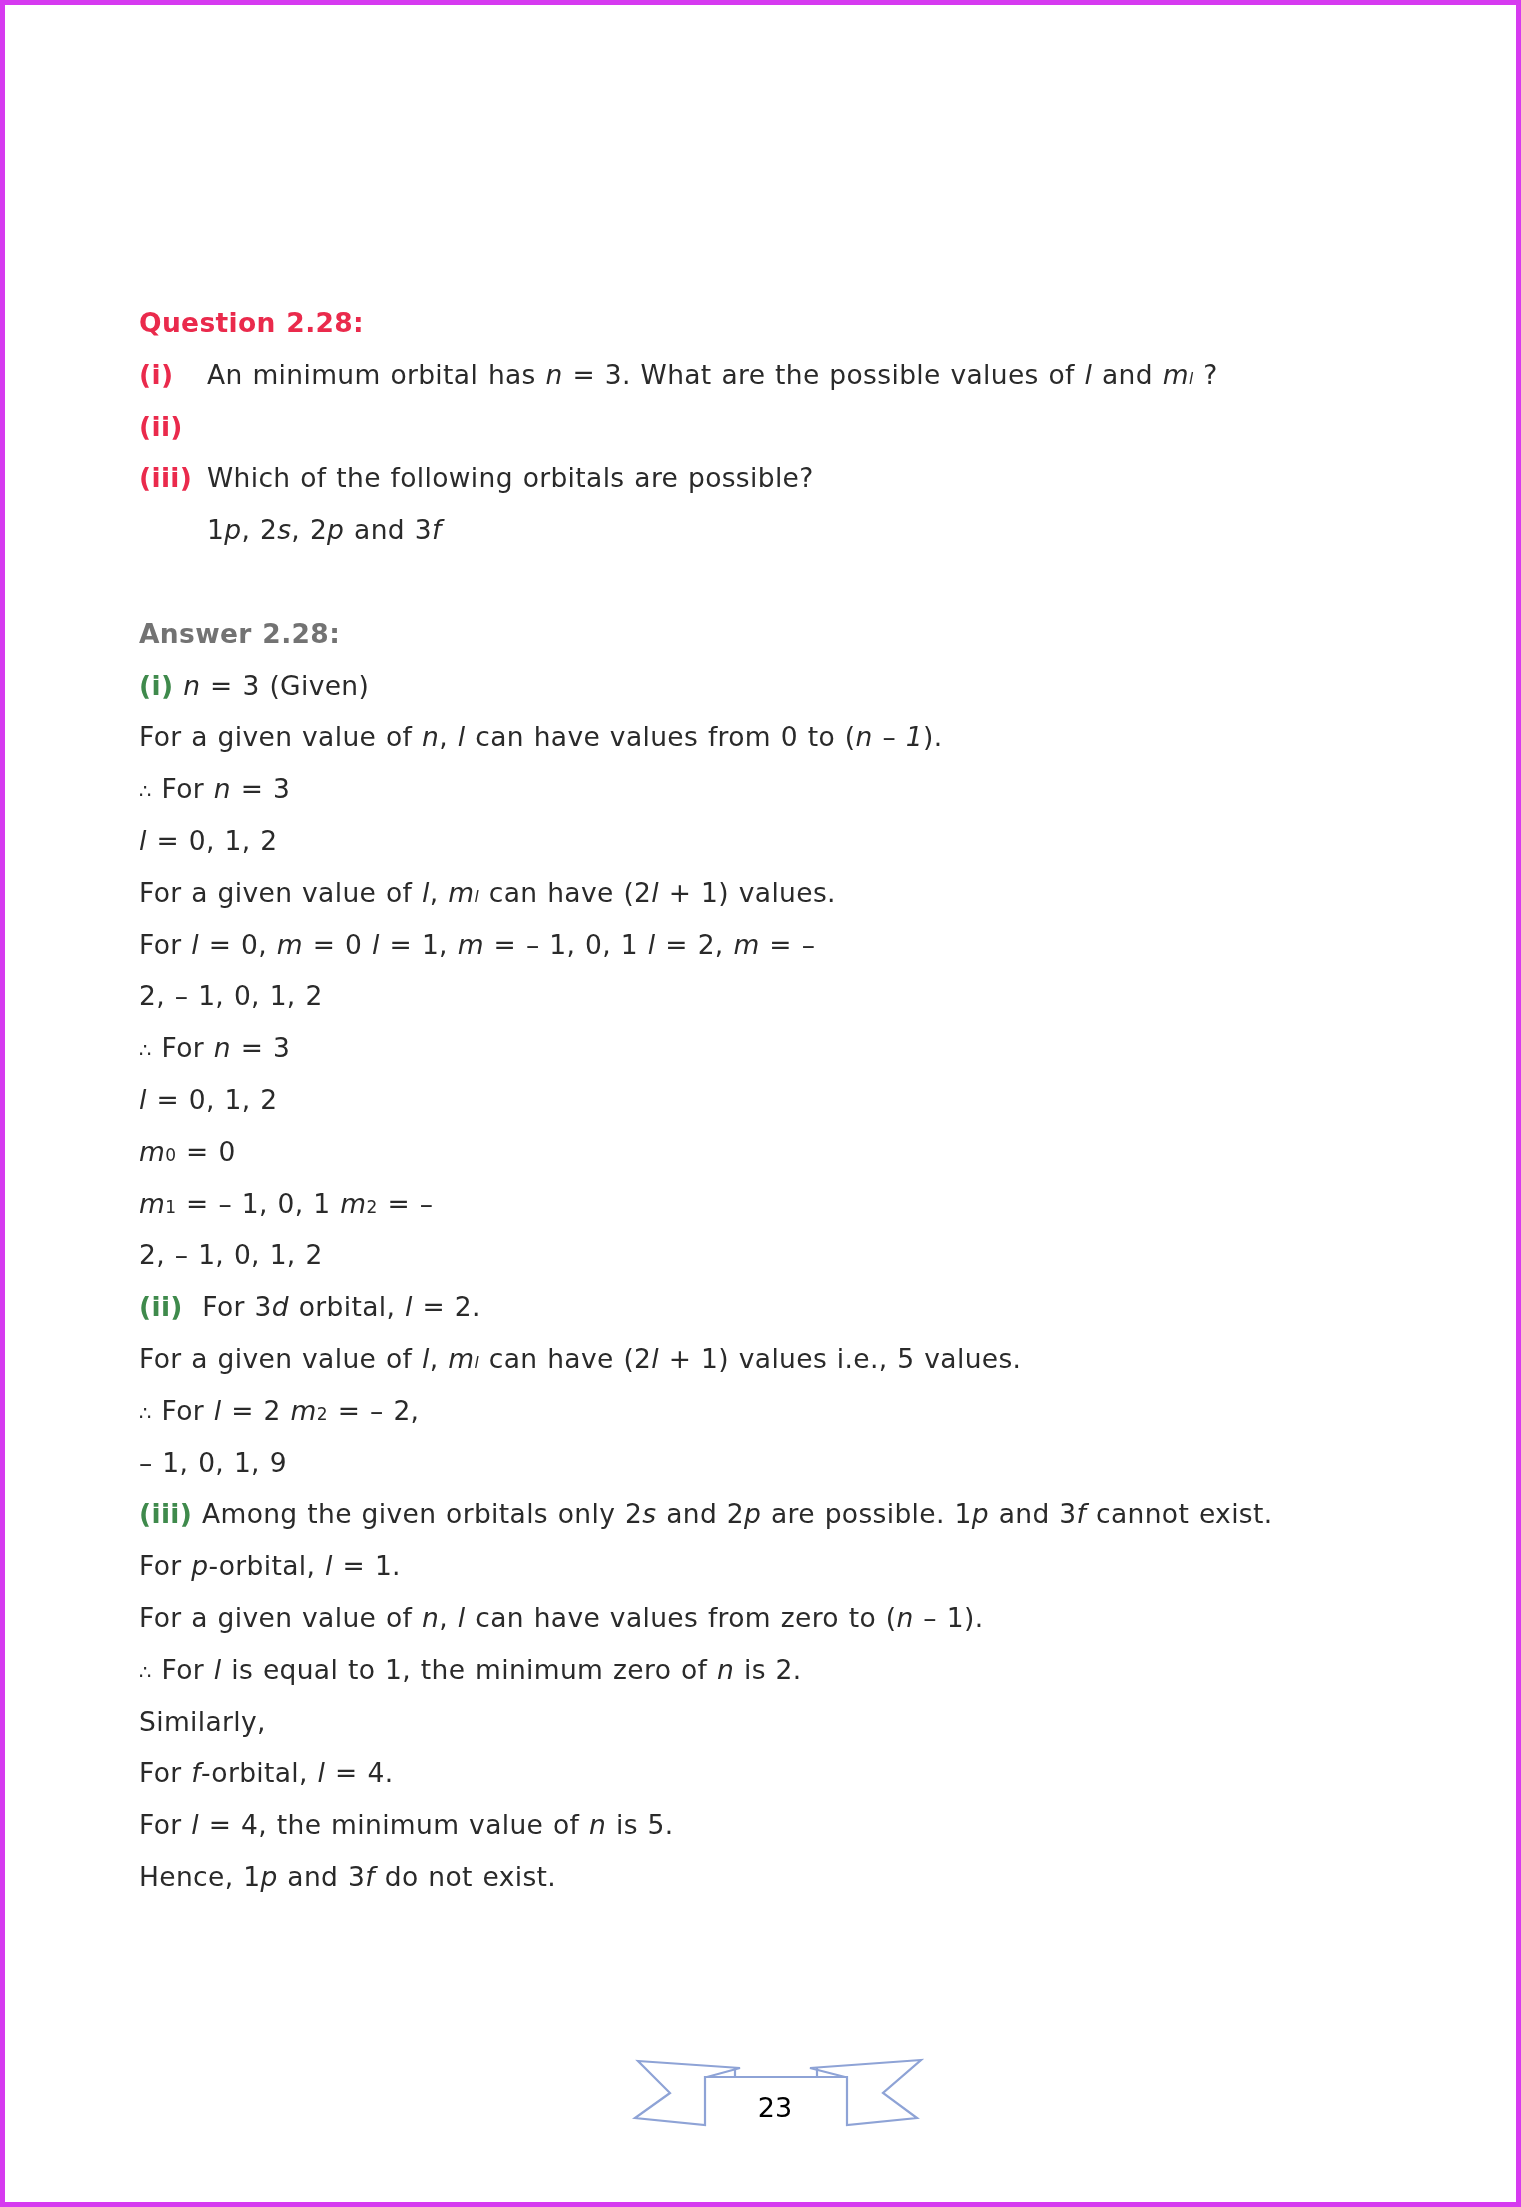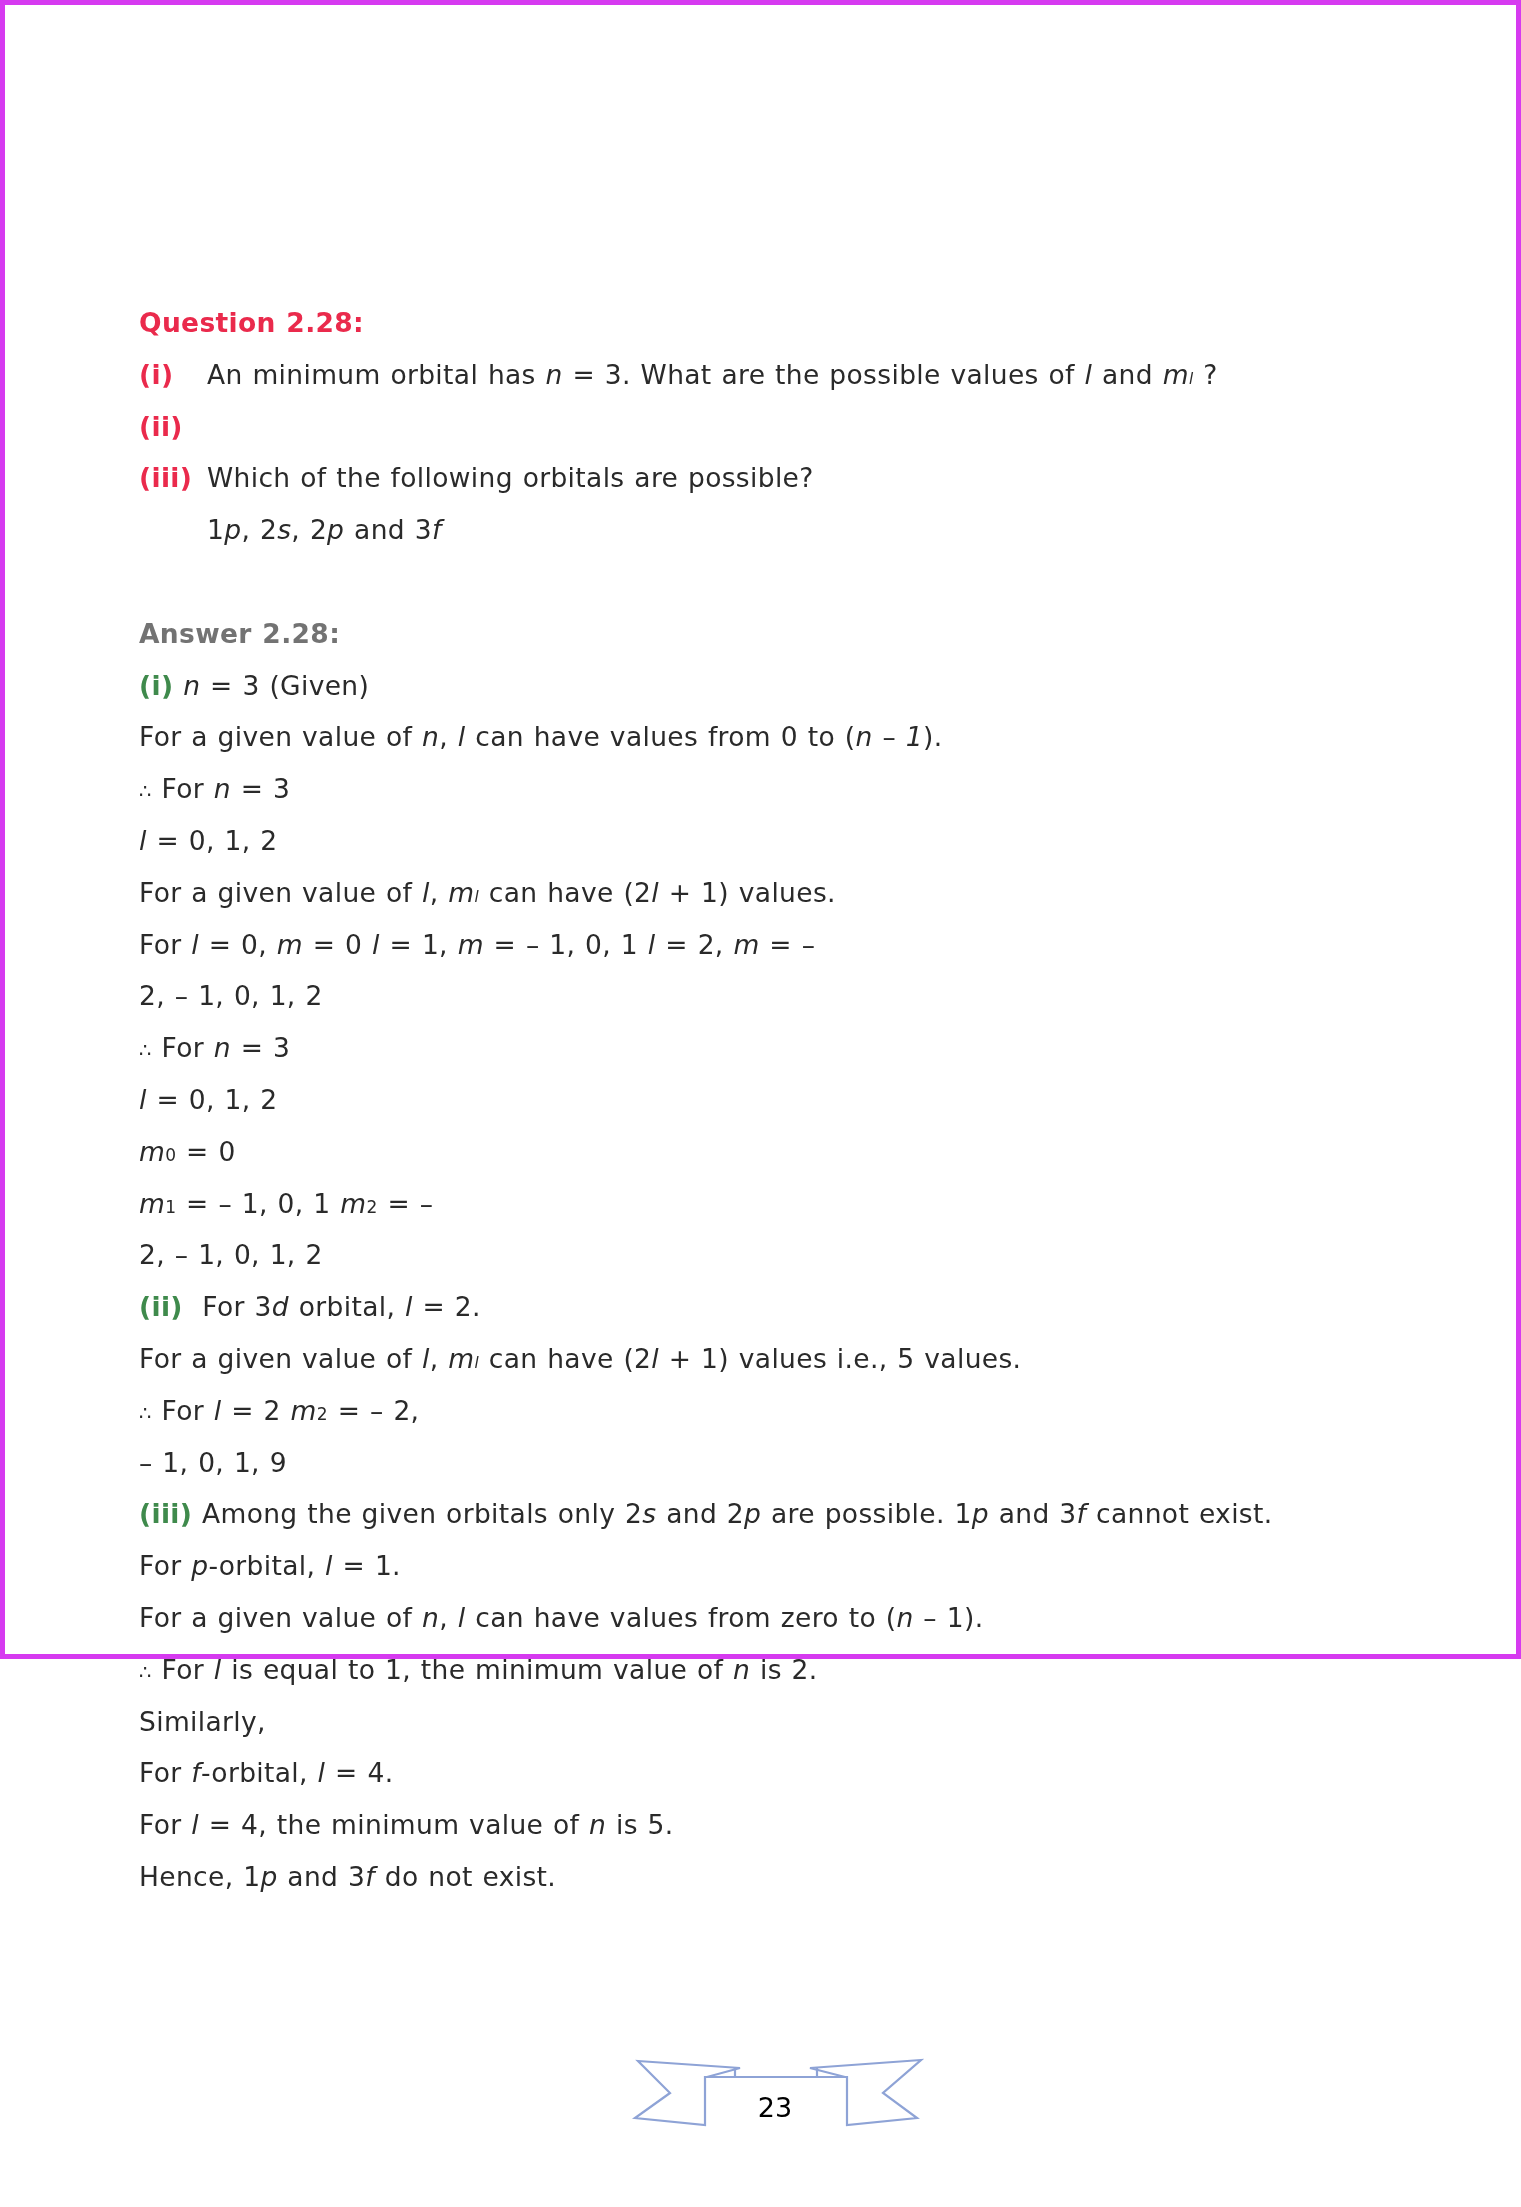--- a/index.html
+++ b/index.html
@@ -7,21 +7,21 @@
       width: 1521px;
       height: 2207px;
       background: #ffffff;
       position: relative;
       overflow: hidden;
     }
     .page {
       position: absolute;
       left: 0; top: 0;
       width: 1521px;
-      height: 1659px;
+      height: 2207px;
       box-sizing: border-box;
       border: 5px solid #d63af0;
       background: #ffffff;
     }
     .content {
       position: absolute;
       left: 134px;
       top: 292px;
       width: 1280px;
       font-family: "DejaVu Sans", sans-serif;
@@ -160,21 +160,21 @@
     <div class="line">
       <span class="a-label">(iii)</span>&nbsp;<span>Among the given orbitals only 2</span><i>s</i><span> and 2</span><i>p</i><span> are possible. 1</span><i>p</i><span> and 3</span><i>f</i><span> cannot exist.</span>
     </div>
     <div class="line">
       <span>For </span><i>p</i><span>-orbital, </span><i>l</i><span> = 1.</span>
     </div>
     <div class="line">
       <span>For a given value of </span><i>n</i><span>, </span><i>l</i><span> can have values from zero to (</span><i>n</i><span> – 1).</span>
     </div>
     <div class="line">
-      <span class="therefore">∴</span><span> For </span><i>l</i><span> is equal to 1, the minimum value of </span><i>n</i><span> is 2.</span>
+      <span class="therefore">∴</span><span> For </span><i>l</i><span> is equal to 1, the minimum zero of </span><i>n</i><span> is 2.</span>
     </div>
     <div class="line">Similarly,</div>
     <div class="line">
       <span>For </span><i>f</i><span>-orbital, </span><i>l</i><span> = 4.</span>
     </div>
     <div class="line">
       <span>For </span><i>l</i><span> = 4, the minimum value of </span><i>n</i><span> is 5.</span>
     </div>
     <div class="line">
       <span>Hence, 1</span><i>p</i><span> and 3</span><i>f</i><span> do not exist.</span>

